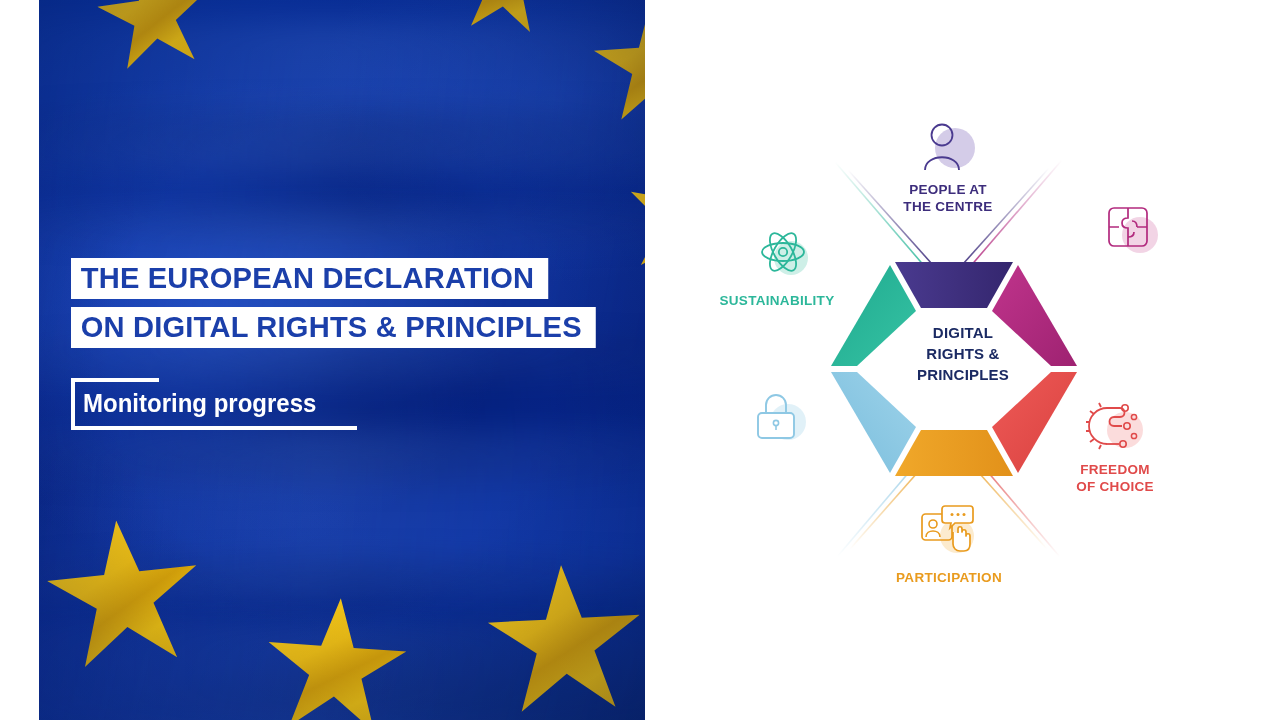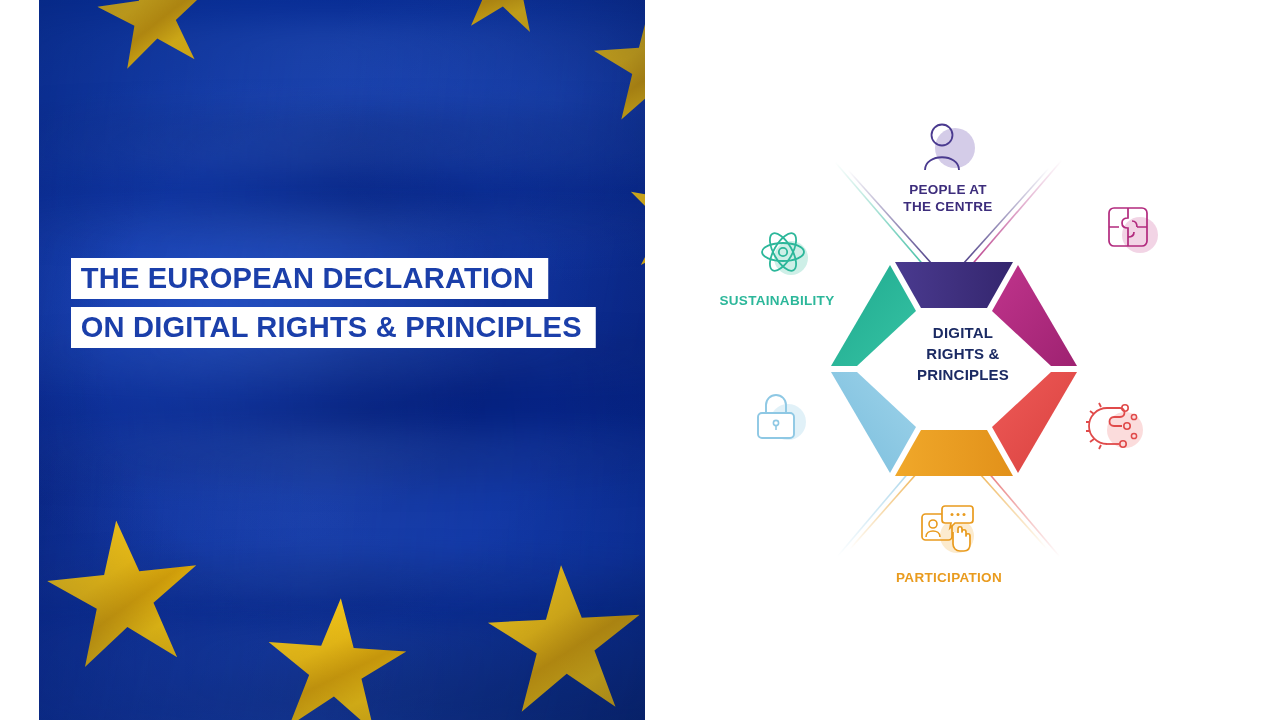--- a/index.html
+++ b/index.html
@@ -97,20 +97,26 @@
         <div class="star" style="left: 228px; top: 598px; width: 138px; height: 138px; transform: rotate(4deg);"></div>
         <div class="star" style="left: 450px; top: 565px; width: 152px; height: 152px; transform: rotate(-3deg);"></div>
       </div>
     <div class="vign"></div>
 
     <div id="title-block">
       <div class="title-bar l1">THE EUROPEAN DECLARATION</div><br>
       <div class="title-bar l2">ON DIGITAL RIGHTS &amp; PRINCIPLES</div>
     </div>
 
+    <div id="subtitle-wrap">
+      <div class="top-rule"></div>
+      <div class="left-rule"></div>
+      <div class="bot-rule"></div>
+      <div id="subtitle-text">Monitoring progress</div>
+    </div>
   </div>
 
   <div id="diagram-panel">
     <div id="hex-wrap">
 
       <svg id="hex-svg" viewBox="0 0 635 720">
         <defs>
           <linearGradient id="gTop" x1="0" y1="0" x2="1" y2="0">
             <stop offset="0%" stop-color="#4a3a8f"></stop>
               <stop offset="100%" stop-color="#34266e"></stop>
@@ -281,20 +287,22 @@
             <ellipse cx="28" cy="26" rx="21" ry="9"></ellipse>
             <ellipse cx="28" cy="26" rx="21" ry="9" transform="rotate(60 28 26)"></ellipse>
             <ellipse cx="28" cy="26" rx="21" ry="9" transform="rotate(120 28 26)"></ellipse>
             <circle cx="28" cy="26" r="4.2"></circle>
           </g>
         </svg>
       </div>
 
       <div class="node-label" style="left:208px; top:182px; color:#3d2d7c;">PEOPLE AT
 THE CENTRE</div>
+      <div class="node-label" style="left:375px; top:462px; color:#e04a4a;">FREEDOM
+OF CHOICE</div>
       <div class="node-label" style="left:209px; top:570px; color:#e99b1e;text-align:center;">PARTICIPATION</div>
       <div class="node-label" style="left:37px; top:293px; color:#2cb79a;">SUSTAINABILITY</div>
 
       <div id="center-text">DIGITAL
 RIGHTS &amp;
 PRINCIPLES</div>
     </div>
   </div>
 </div>
 

